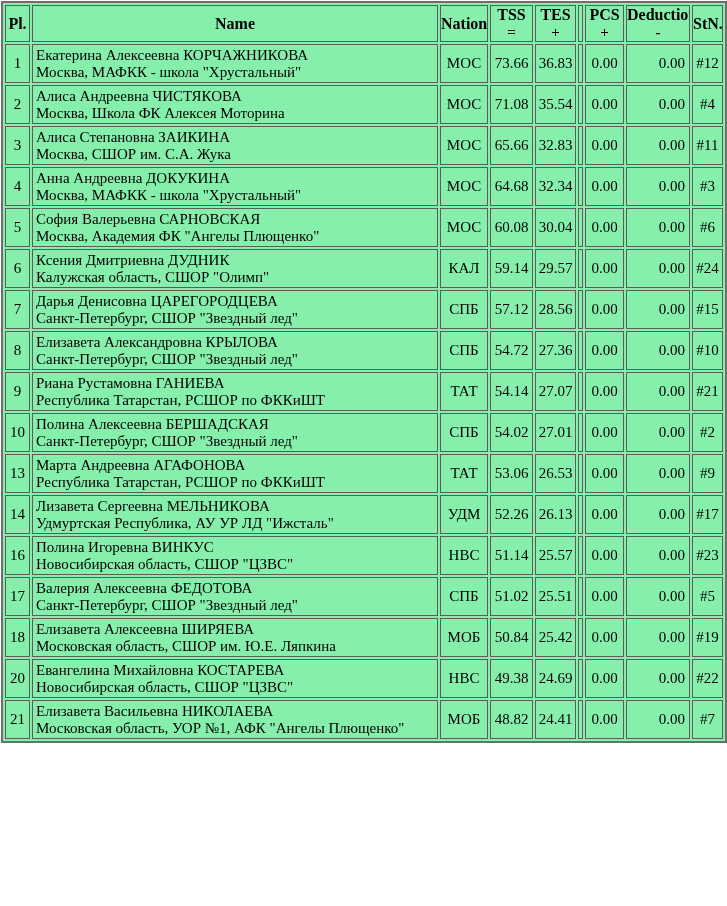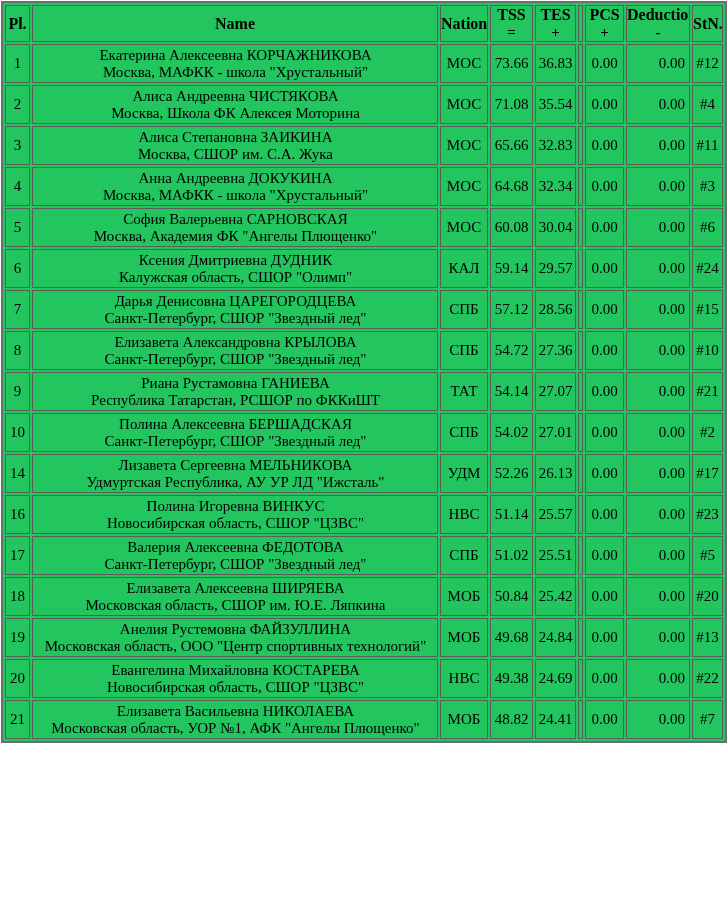--- a/index.html
+++ b/index.html
@@ -1,41 +1,41 @@
 <!DOCTYPE html>
 <html><head>
 <meta charset="utf-8">
 <style>
   html, body { margin: 0; padding: 0; background: #ffffff; }
   body { font-family: "Liberation Serif", "DejaVu Serif", serif; color: #000000; }
   table {
     border-collapse: separate;
     border-spacing: 2px;
-    background: #22c55e;
+    background: #86efac;
     border: 2px solid #6e6e6e;
     table-layout: fixed;
     margin: 1px 0 0 1px;
     width: 725px;
   }
   th, td {
     border: 1px solid #5c5c5c;
     box-sizing: border-box;
     padding: 0;
     overflow: hidden;
     vertical-align: middle;
   }
   thead tr { height: 37px; }
   tbody tr { height: 39px; }
   th { font-weight: bold; font-size: 16px; line-height: 16px; text-align: center; }
   th .sub { font-weight: bold; font-size: 15px; line-height: 15px; margin-top: 2px; }
   th .sub:empty { display: none; }
   td { font-size: 15px; line-height: 17px; }
   td.c  { text-align: center; }
   td.r  { text-align: right; padding-right: 4px; }
-  td.name { text-align: center; padding-left: 3px; padding-right: 2px; }
+  td.name { text-align: left; padding-left: 3px; padding-right: 2px; }
   td.name div { white-space: nowrap; }
   col.w-pl   { width: 25px; }
   col.w-name { width: 406px; }
   col.w-nat  { width: 48px; }
   col.w-tss  { width: 43px; }
   col.w-tes  { width: 41px; }
   col.w-sep  { width: 5px;  }
   col.w-pcs  { width: 39px; }
   col.w-ded  { width: 64px; }
   col.w-stn  { width: 31px; }
@@ -223,20 +223,34 @@
     </td>
     <td class="c">СПБ</td>
     <td class="c">54.02</td>
     <td class="c">27.01</td>
     <td></td>
     <td class="c">0.00</td>
     <td class="r">0.00</td>
     <td class="c">#2</td>
   </tr>
       <tr>
+    <td class="c">13</td>
+    <td class="name">
+      <div>Марта Андреевна АГАФОНОВА</div>
+      <div>Республика Татарстан, РСШОР по ФККиШТ</div>
+    </td>
+    <td class="c">ТАТ</td>
+    <td class="c">53.06</td>
+    <td class="c">26.53</td>
+    <td></td>
+    <td class="c">0.00</td>
+    <td class="r">0.00</td>
+    <td class="c">#9</td>
+  </tr>
+      <tr>
     <td class="c">14</td>
     <td class="name">
       <div>Лизавета Сергеевна МЕЛЬНИКОВА</div>
       <div>Удмуртская Республика, АУ УР ЛД "Ижсталь"</div>
     </td>
     <td class="c">УДМ</td>
     <td class="c">52.26</td>
     <td class="c">26.13</td>
     <td></td>
     <td class="c">0.00</td>
@@ -276,35 +290,21 @@
     <td class="name">
       <div>Елизавета Алексеевна ШИРЯЕВА</div>
       <div>Московская область, СШОР им. Ю.Е. Ляпкина</div>
     </td>
     <td class="c">МОБ</td>
     <td class="c">50.84</td>
     <td class="c">25.42</td>
     <td></td>
     <td class="c">0.00</td>
     <td class="r">0.00</td>
-    <td class="c">#20</td>
-  </tr>
-      <tr>
-    <td class="c">19</td>
-    <td class="name">
-      <div>Анелия Рустемовна ФАЙЗУЛЛИНА</div>
-      <div>Московская область, ООО "Центр спортивных технологий"</div>
-    </td>
-    <td class="c">МОБ</td>
-    <td class="c">49.68</td>
-    <td class="c">24.84</td>
-    <td></td>
-    <td class="c">0.00</td>
-    <td class="r">0.00</td>
-    <td class="c">#13</td>
+    <td class="c">#19</td>
   </tr>
       <tr>
     <td class="c">20</td>
     <td class="name">
       <div>Евангелина Михайловна КОСТАРЕВА</div>
       <div>Новосибирская область, СШОР "ЦЗВС"</div>
     </td>
     <td class="c">НВС</td>
     <td class="c">49.38</td>
     <td class="c">24.69</td>

